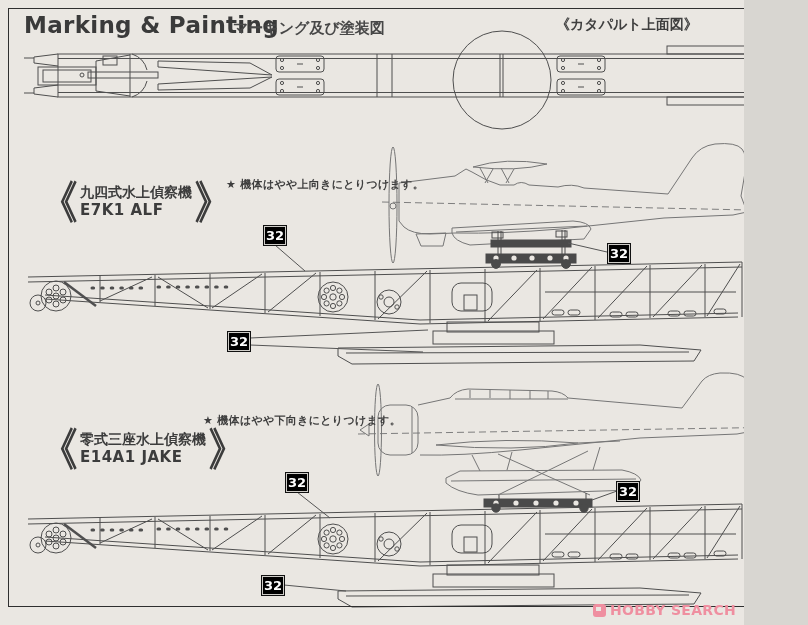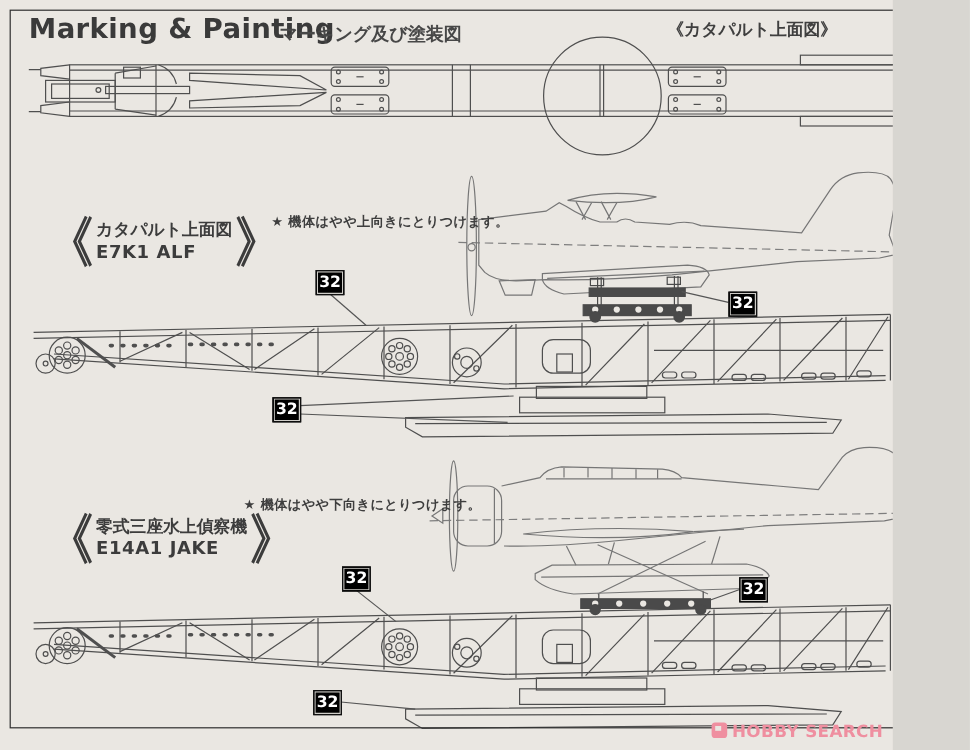--- a/index.html
+++ b/index.html
@@ -34,21 +34,21 @@
     position:absolute;width:22px;height:19px;background:#000000;color:#fff;
     font-size:13px;font-weight:bold;text-align:center;line-height:19px;
     border:1px solid #111;box-shadow:inset 0 0 0 1px #cfcdc8;
   }
   #wm{position:absolute;left:550px;top:538px;width:220px;text-align:center;}
   #wm .big{
     font-family:"DejaVu Serif","Liberation Serif",serif;font-weight:bold;
     font-size:33px;color:#52302b;opacity:.92;letter-spacing:0px;line-height:1;
   }
   #wm .sub{font-size:7.5px;font-weight:bold;letter-spacing:2.4px;color:#c2453c;margin-top:4px;}
-  #logo{position:absolute;right:8px;top:602px;display:flex;align-items:flex-start;gap:4px;}
+  #logo{position:absolute;right:8px;top:602px;display:flex;align-items:center;gap:4px;}
   #logo .icon{width:13px;height:13px;background:#ef8fa0;border-radius:3px;position:relative;}
   #logo .icon:after{content:"";position:absolute;left:3px;top:3px;width:5px;height:4px;background:#eae7e2;}
   #logo .txt{font-size:14px;font-weight:bold;color:#ef8fa0;letter-spacing:.3px;}
 </style>
 </head>
 <body>
 
 <div id="page">
 
   <svg id="drawing" width="808" height="625" viewBox="0 0 808 625">
@@ -223,21 +223,21 @@
 
   <div id="frame"></div>
 
   <div class="title">Marking &amp; Painting</div>
   <div class="subtitle">マーキング及び塗装図</div>
   <div class="topcaption">《カタパルト上面図》</div>
 
   <div class="section-label" id="label-mid">
     <span class="bracket">《</span>
     <span class="names">
-      <span class="jp">カタパルト上面図</span>
+      <span class="jp">九四式水上偵察機</span>
       <span class="en">E7K1 ALF</span>
     </span>
     <span class="bracket">》</span>
   </div>
   <div class="note" id="note-mid">★ 機体はやや上向きにとりつけます。</div>
 
   <div class="section-label" id="label-bot">
     <span class="bracket">《</span>
     <span class="names">
       <span class="jp">零式三座水上偵察機</span>

